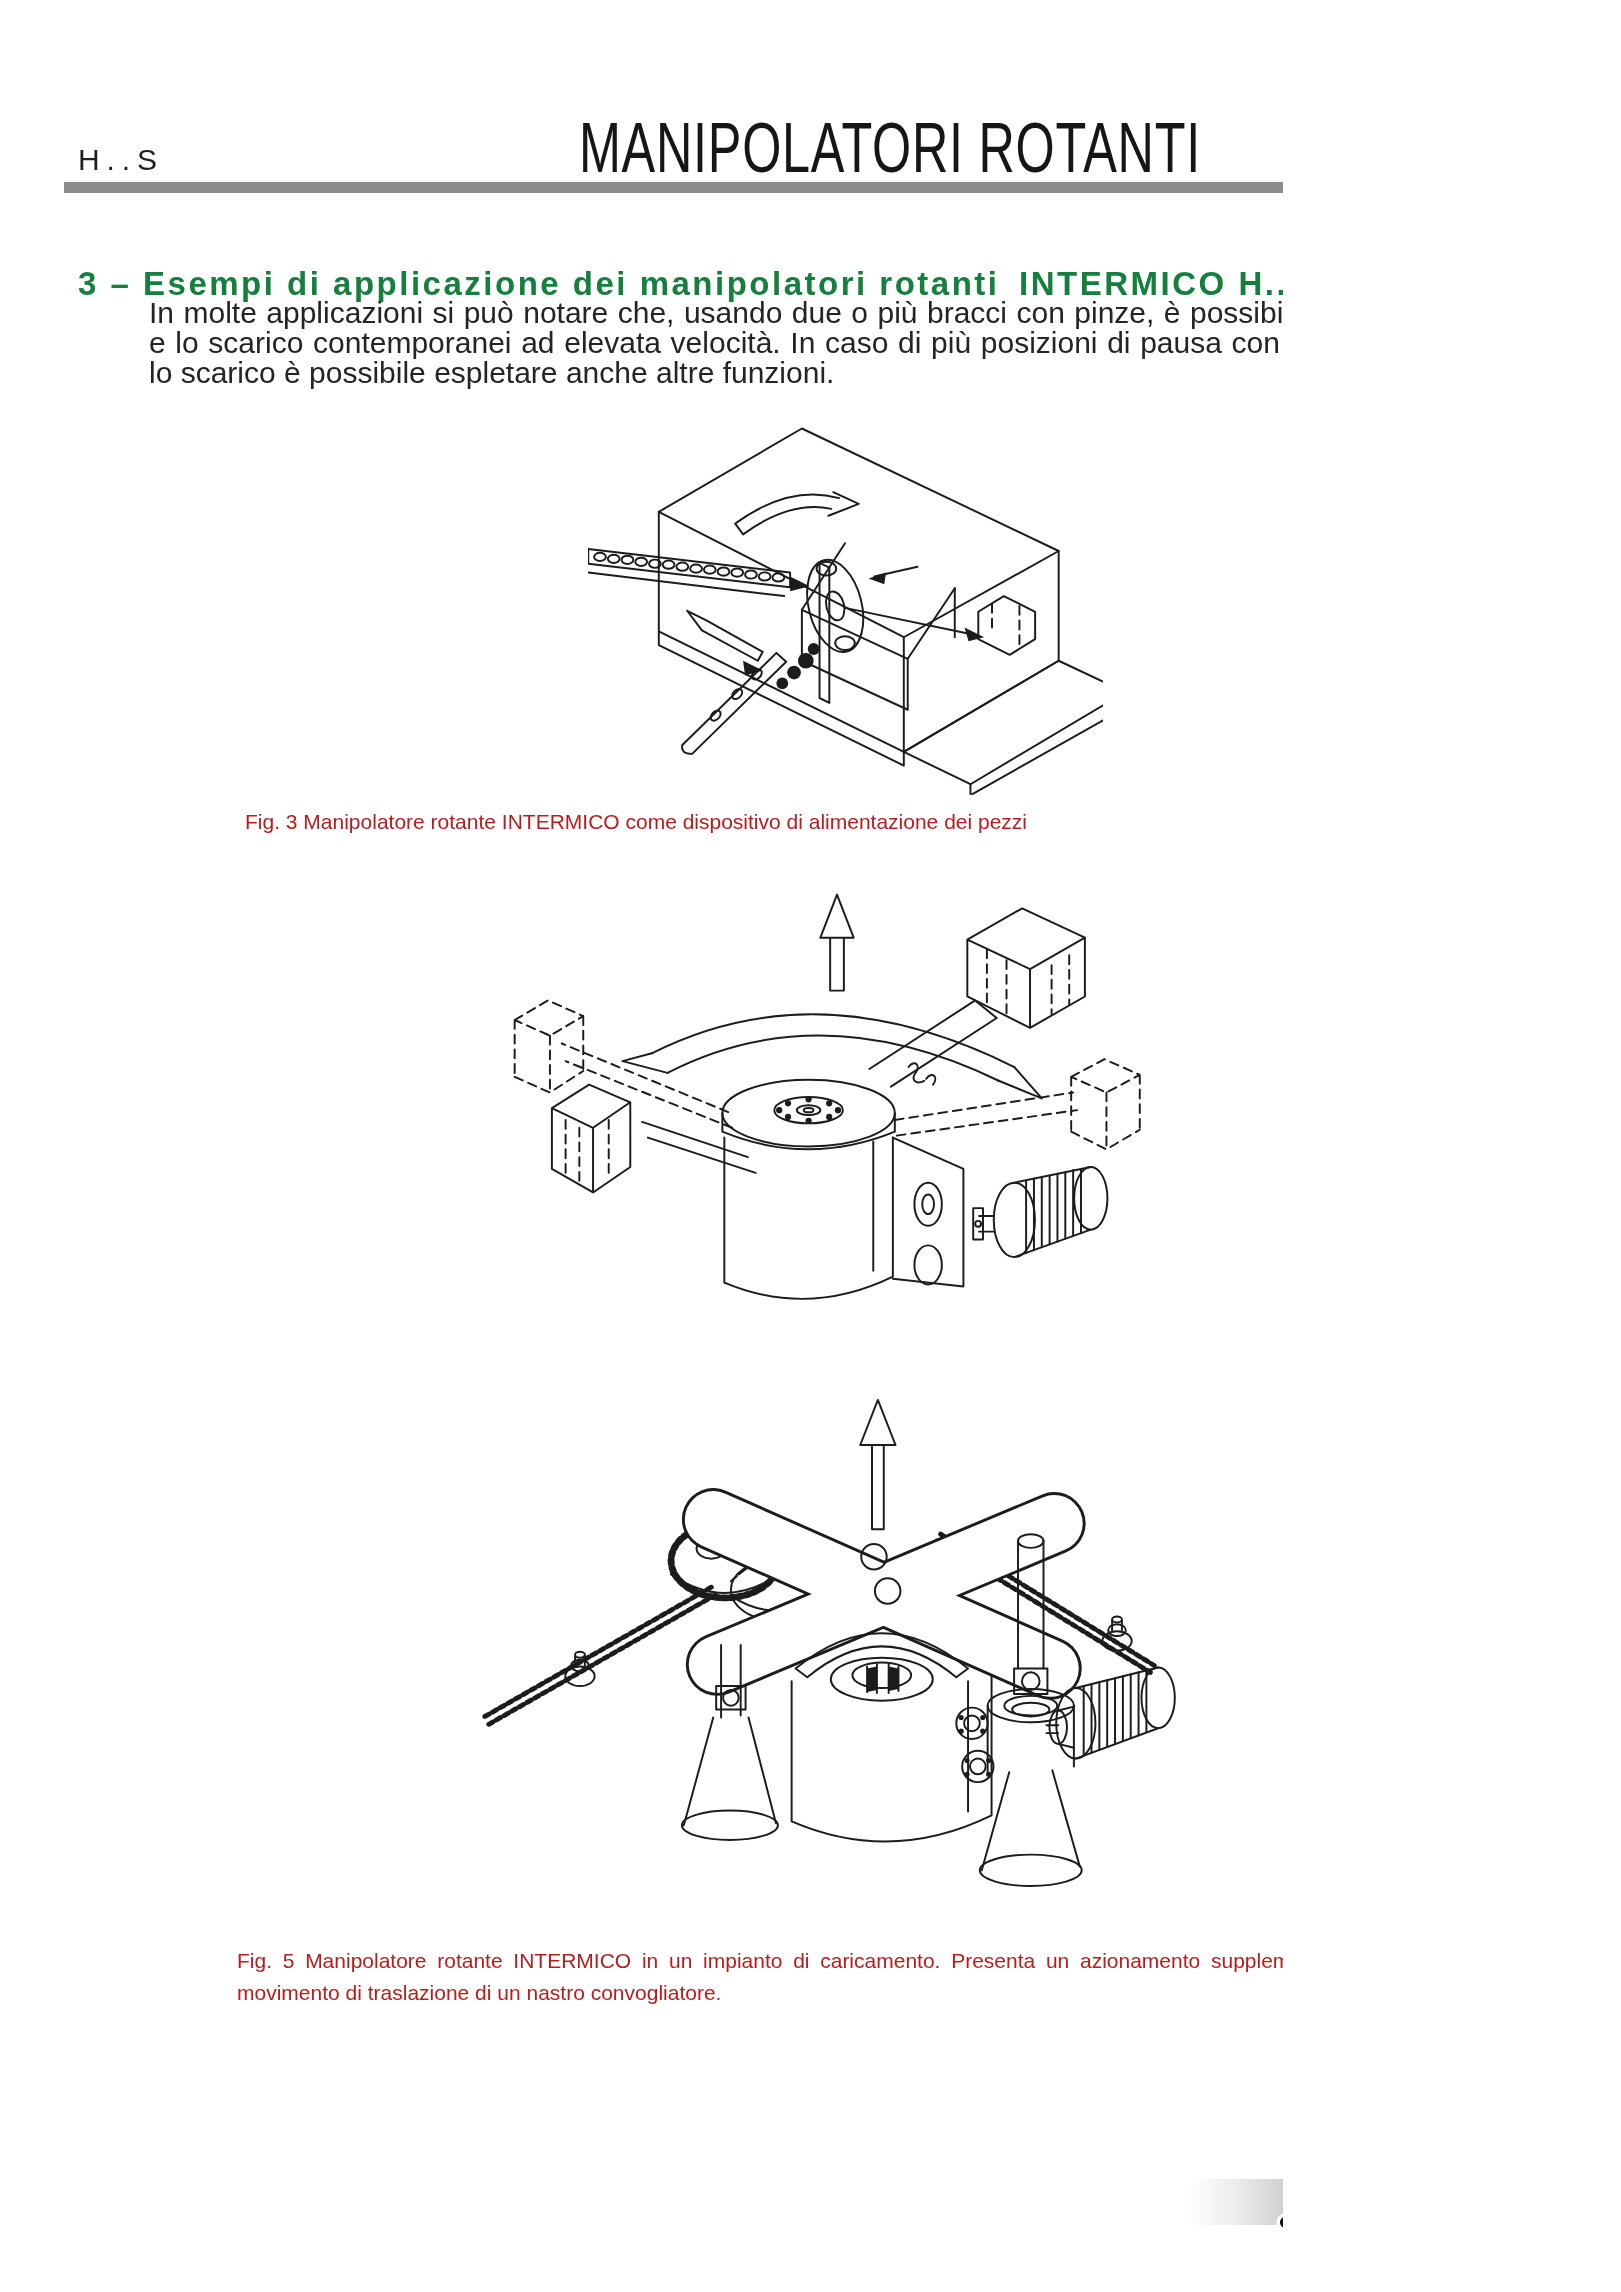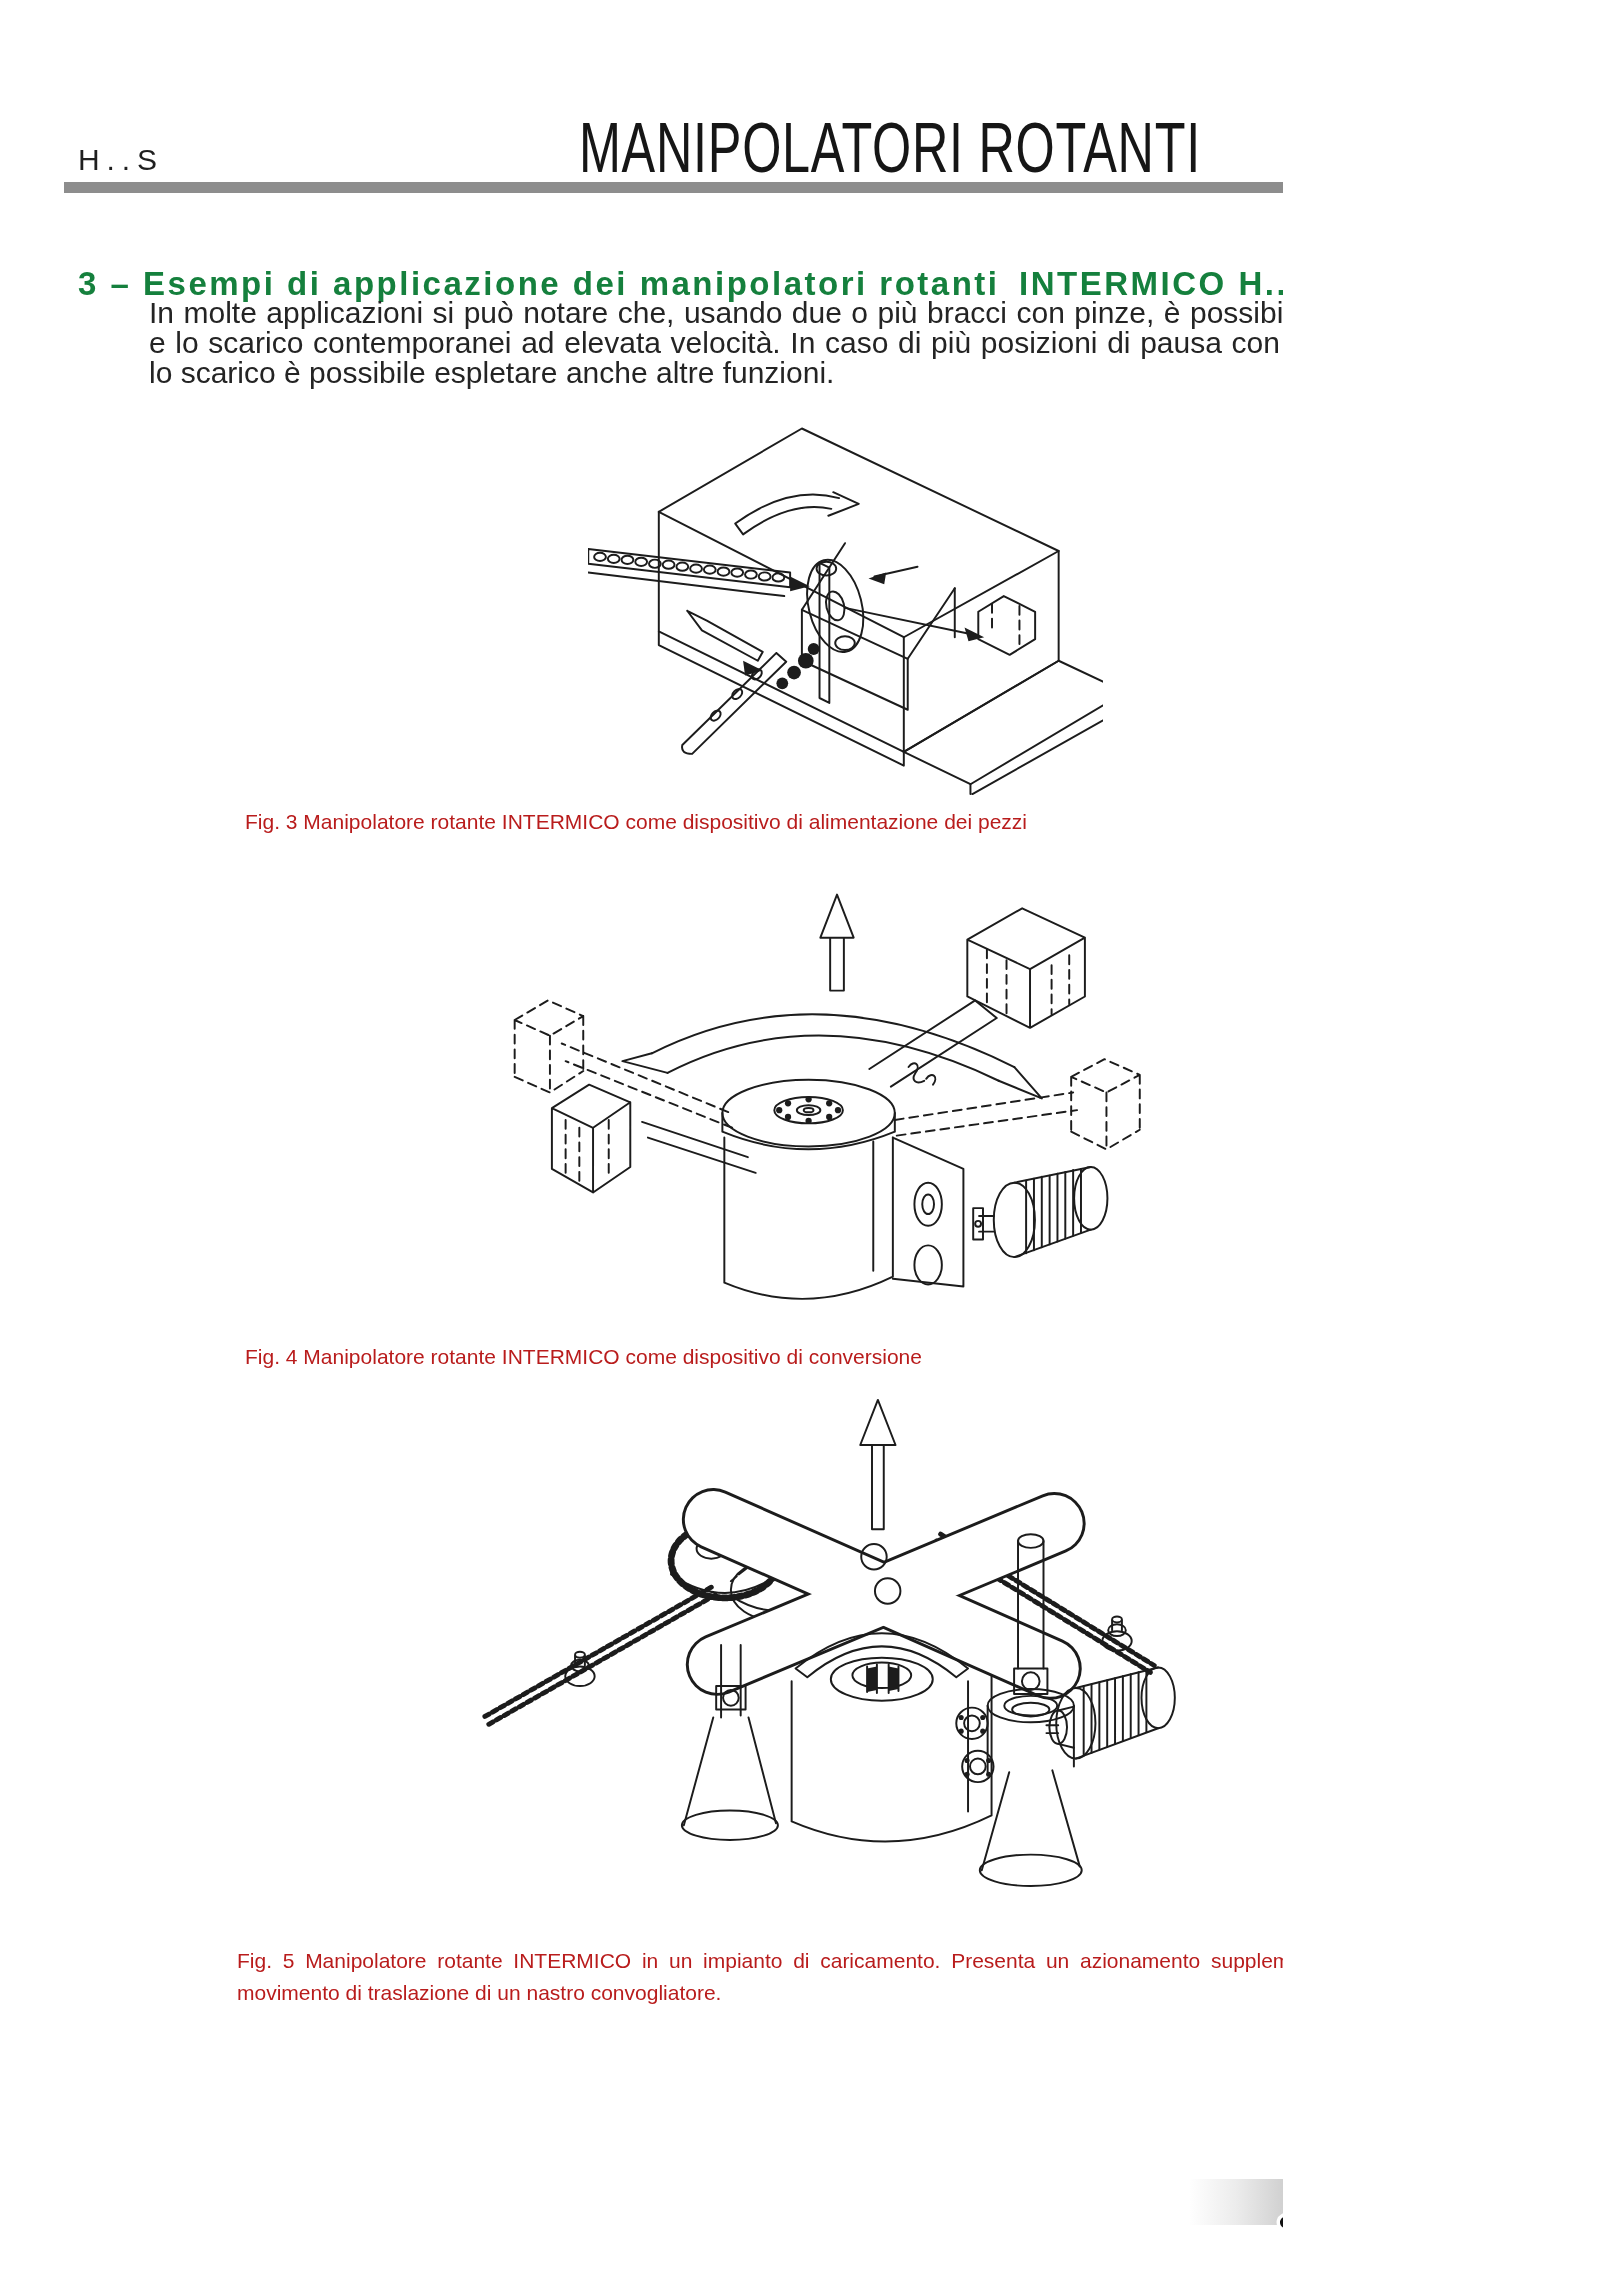--- a/index.html
+++ b/index.html
@@ -195,21 +195,20 @@
       <circle cx="360" cy="240" r="3.2"></circle>
         <circle cx="351" cy="247" r="3.2"></circle>
       <circle cx="330" cy="251" r="3.2"></circle>
         <circle cx="309" cy="247" r="3.2"></circle>
       <circle cx="300" cy="240" r="3.2"></circle>
         <circle cx="309" cy="233" r="3.2"></circle>
       <circle cx="330" cy="229" r="3.2"></circle>
         <circle cx="351" cy="233" r="3.2"></circle>
     </g>
   </svg>
-  <div class="caption" id="cap4">Fig. 4 Manipolatore rotante INTERMICO come dispositivo di conversione</div>
 
   <svg id="fig5-svg" class="fig-drawing" viewBox="0 0 800 527">
     <g class="ln">
 
       <g stroke-width="5" stroke-dasharray="5 4">
         <path d="M55,341 L288,208 M59,349 L292,216"></path>
         <path d="M520,155 L738,289 M516,162 L734,296"></path>
       </g>
 
       <g>

